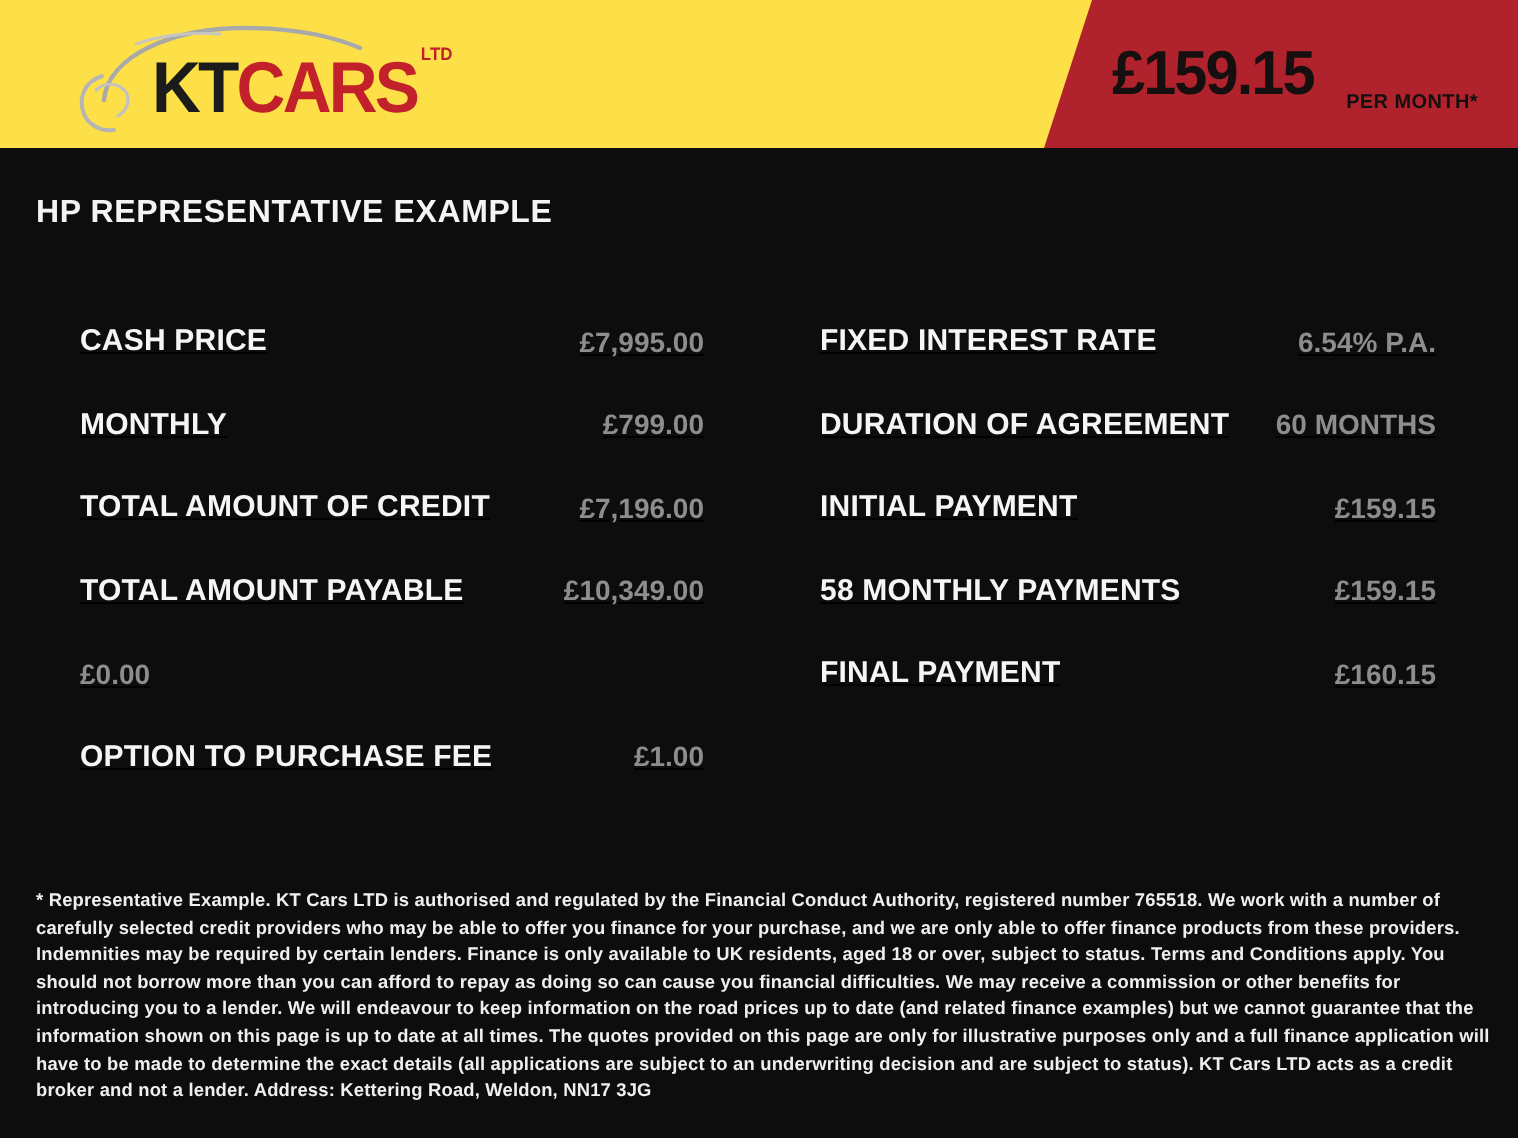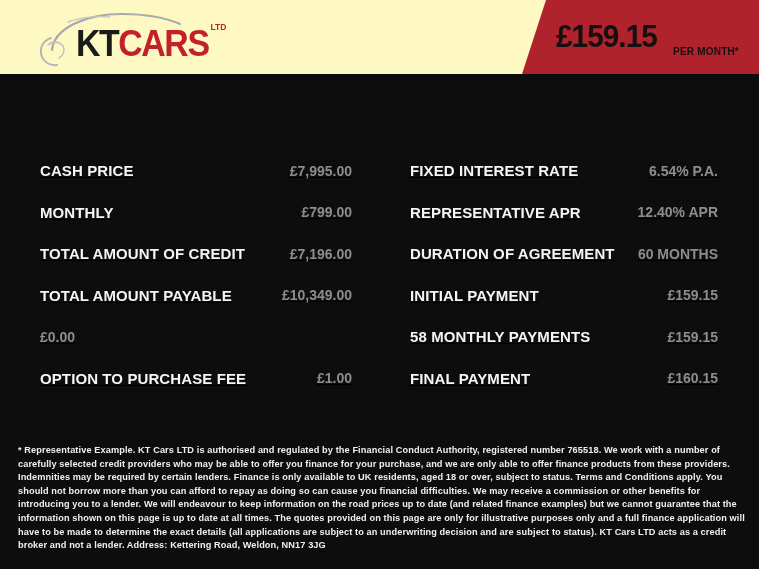--- a/index.html
+++ b/index.html
@@ -13,21 +13,21 @@
   body{
     font-family:"Liberation Sans", sans-serif;
     background:#0d0d0d;
     width:759px;height:569px;
     overflow:hidden;
     position:relative;
   }
   
   .header{
     position:absolute;top:0;left:0;width:759px;height:74px;
-    background:#fef9c3;
+    background:#fde047;
   }
   .logo{
     position:absolute;left:44px;top:4px;width:200px;height:66px;
   }
   .logo-swoosh{
     position:absolute;left:-6px;top:4px;
   }
   .logo-text{
     position:absolute;left:32px;top:18px;
     font-size:36px;font-weight:bold;letter-spacing:-1.5px;
@@ -105,20 +105,21 @@
     <div class="logo-text"><span class="logo-kt">KT</span><span class="logo-cars">CARS</span><span class="logo-ltd">LTD</span></div>
   </div>
 
   <div class="banner">
     <span class="banner-price">£159.15</span>
     <span class="banner-permonth">PER MONTH*</span>
   </div>
 </div>
 
 <div class="page-body">
+  <div class="section-title">HP REPRESENTATIVE EXAMPLE</div>
 
   <div class="finance-table">
     <div class="col col-left">
       <div class="row">
         <span class="label">CASH PRICE</span>
         <span class="value">£7,995.00</span>
       </div>
       <div class="row">
         <span class="label">MONTHLY</span>
         <span class="value">£799.00</span>
@@ -139,24 +140,20 @@
         <span class="value">£1.00</span>
       </div>
     </div>
 
     <div class="col col-right">
       <div class="row">
         <span class="label">FIXED INTEREST RATE</span>
         <span class="value">6.54% P.A.</span>
       </div>
       <div class="row">
-        <span class="label">REPRESENTATIVE APR</span>
-        <span class="value">12.40% APR</span>
-      </div>
-      <div class="row">
         <span class="label">DURATION OF AGREEMENT</span>
         <span class="value">60 MONTHS</span>
       </div>
       <div class="row">
         <span class="label">INITIAL PAYMENT</span>
         <span class="value">£159.15</span>
       </div>
       <div class="row">
         <span class="label">58 MONTHLY PAYMENTS</span>
         <span class="value">£159.15</span>

